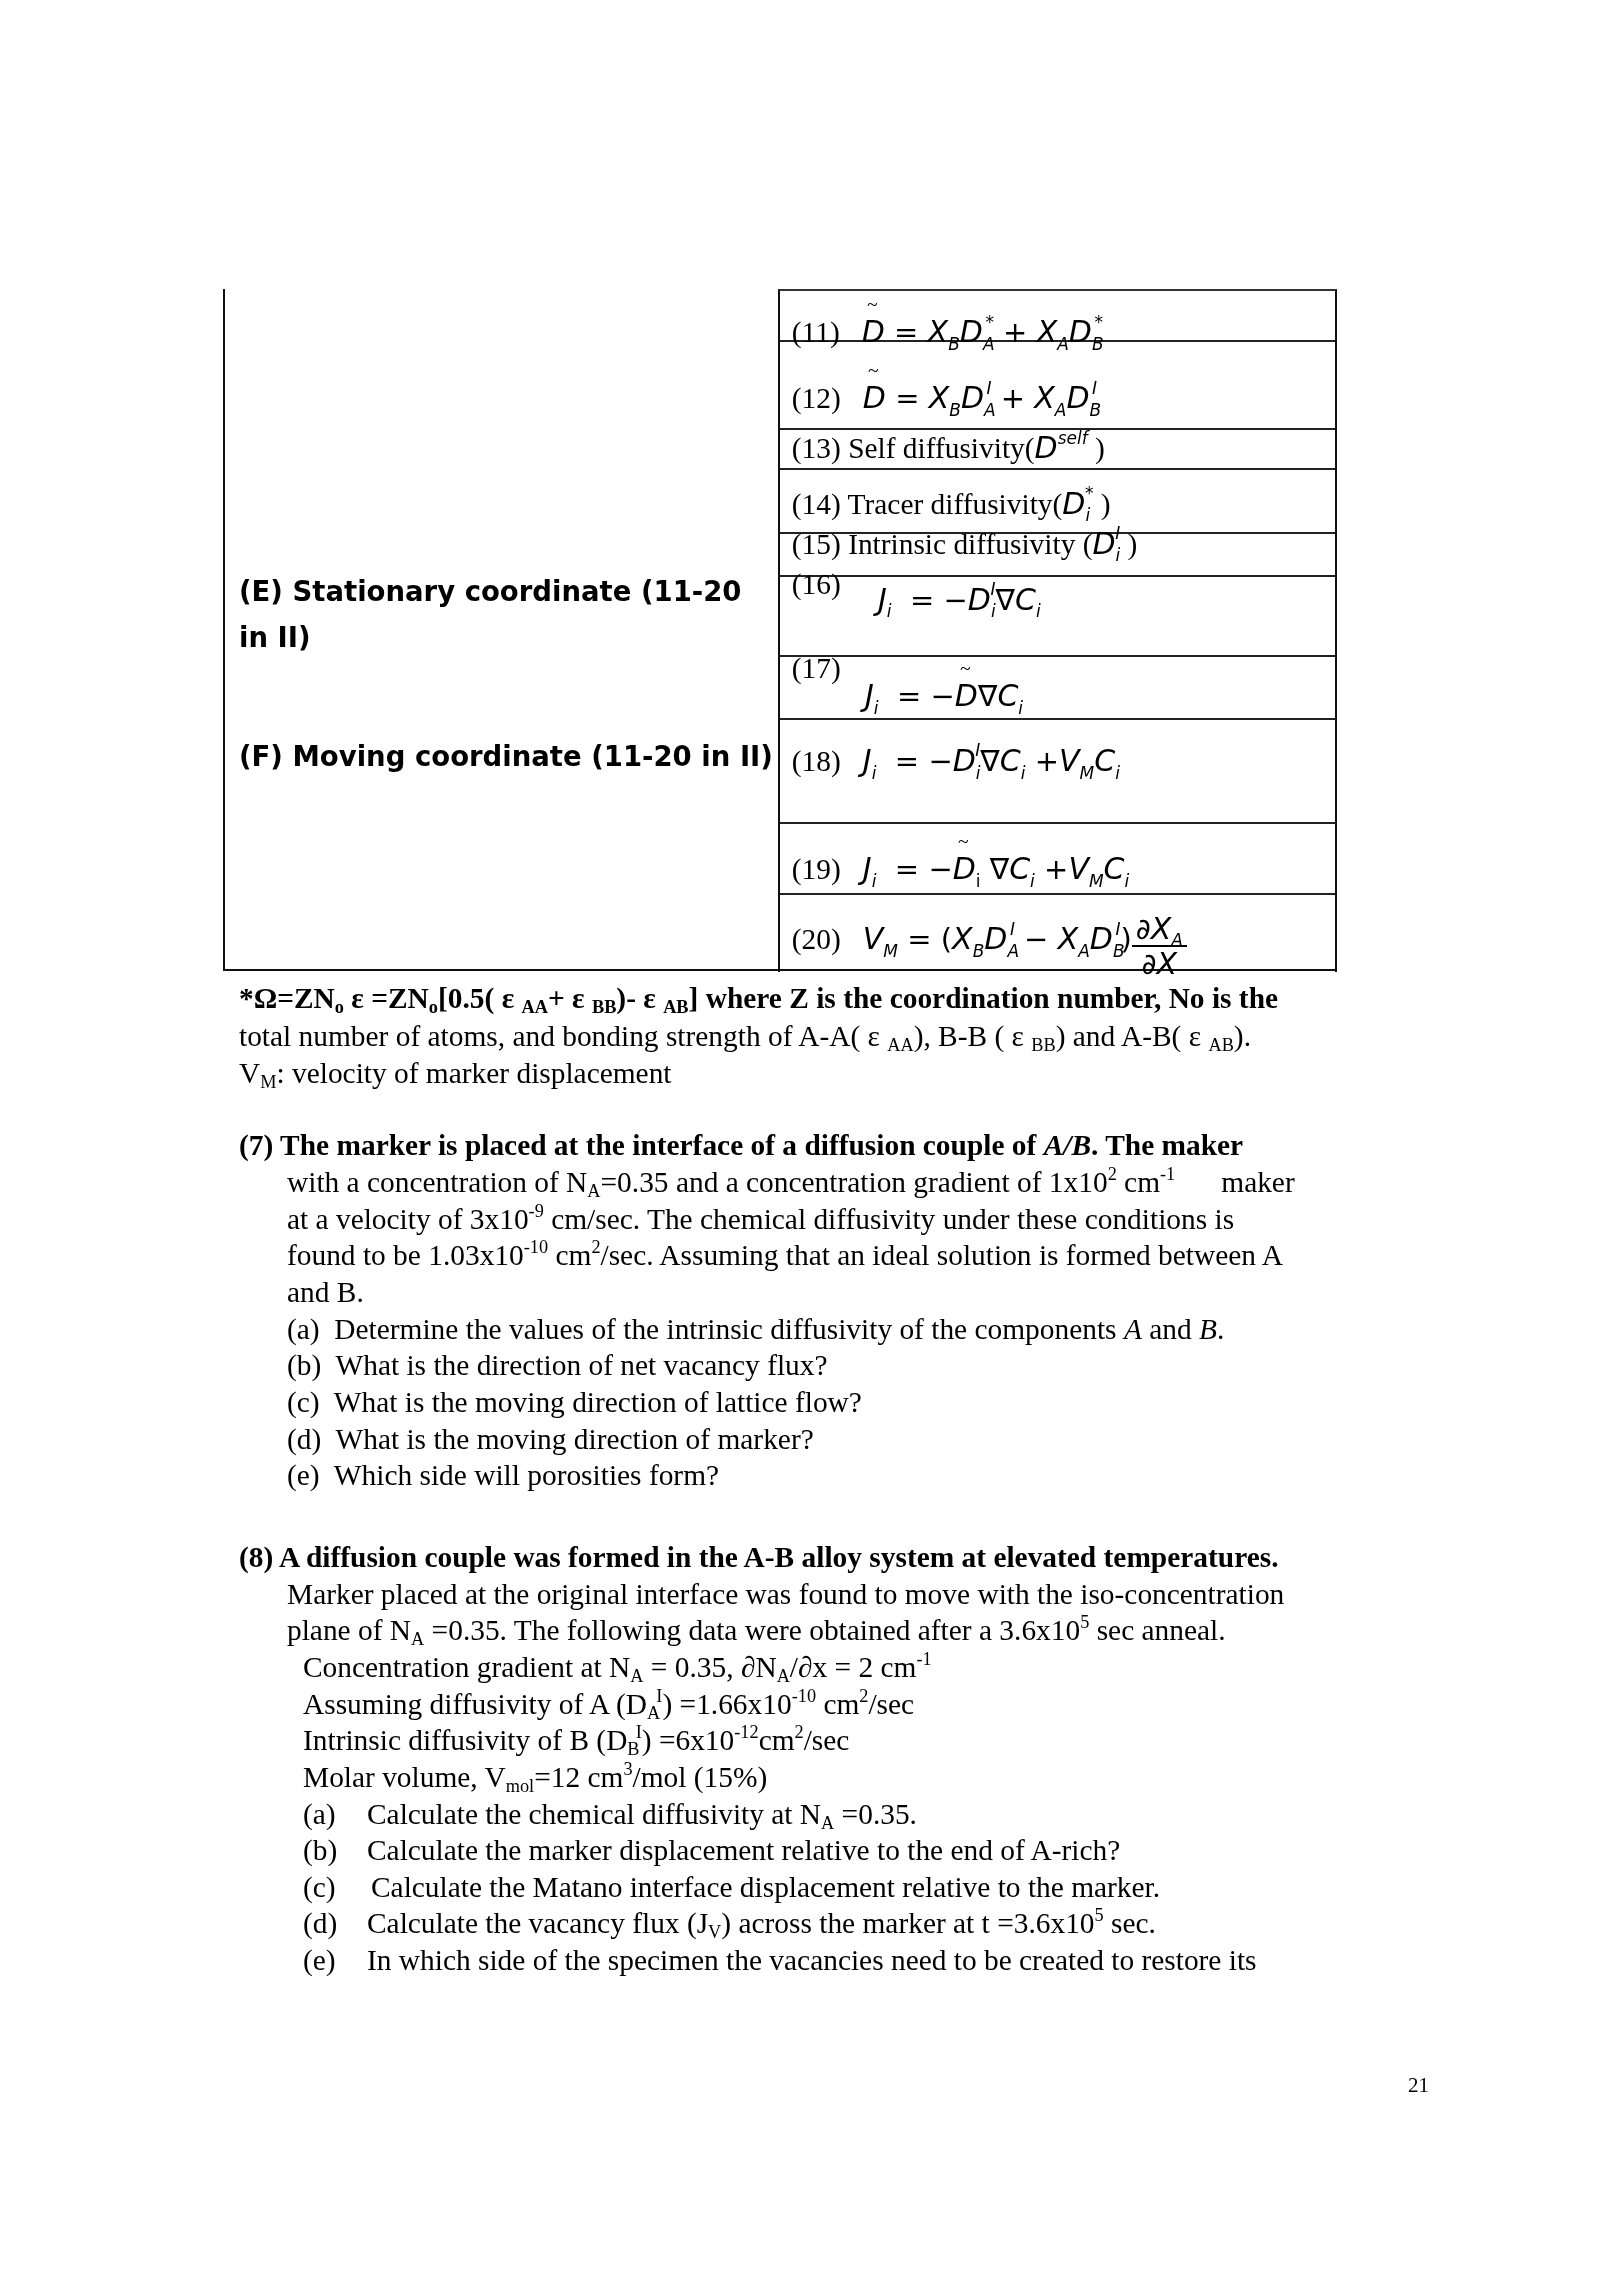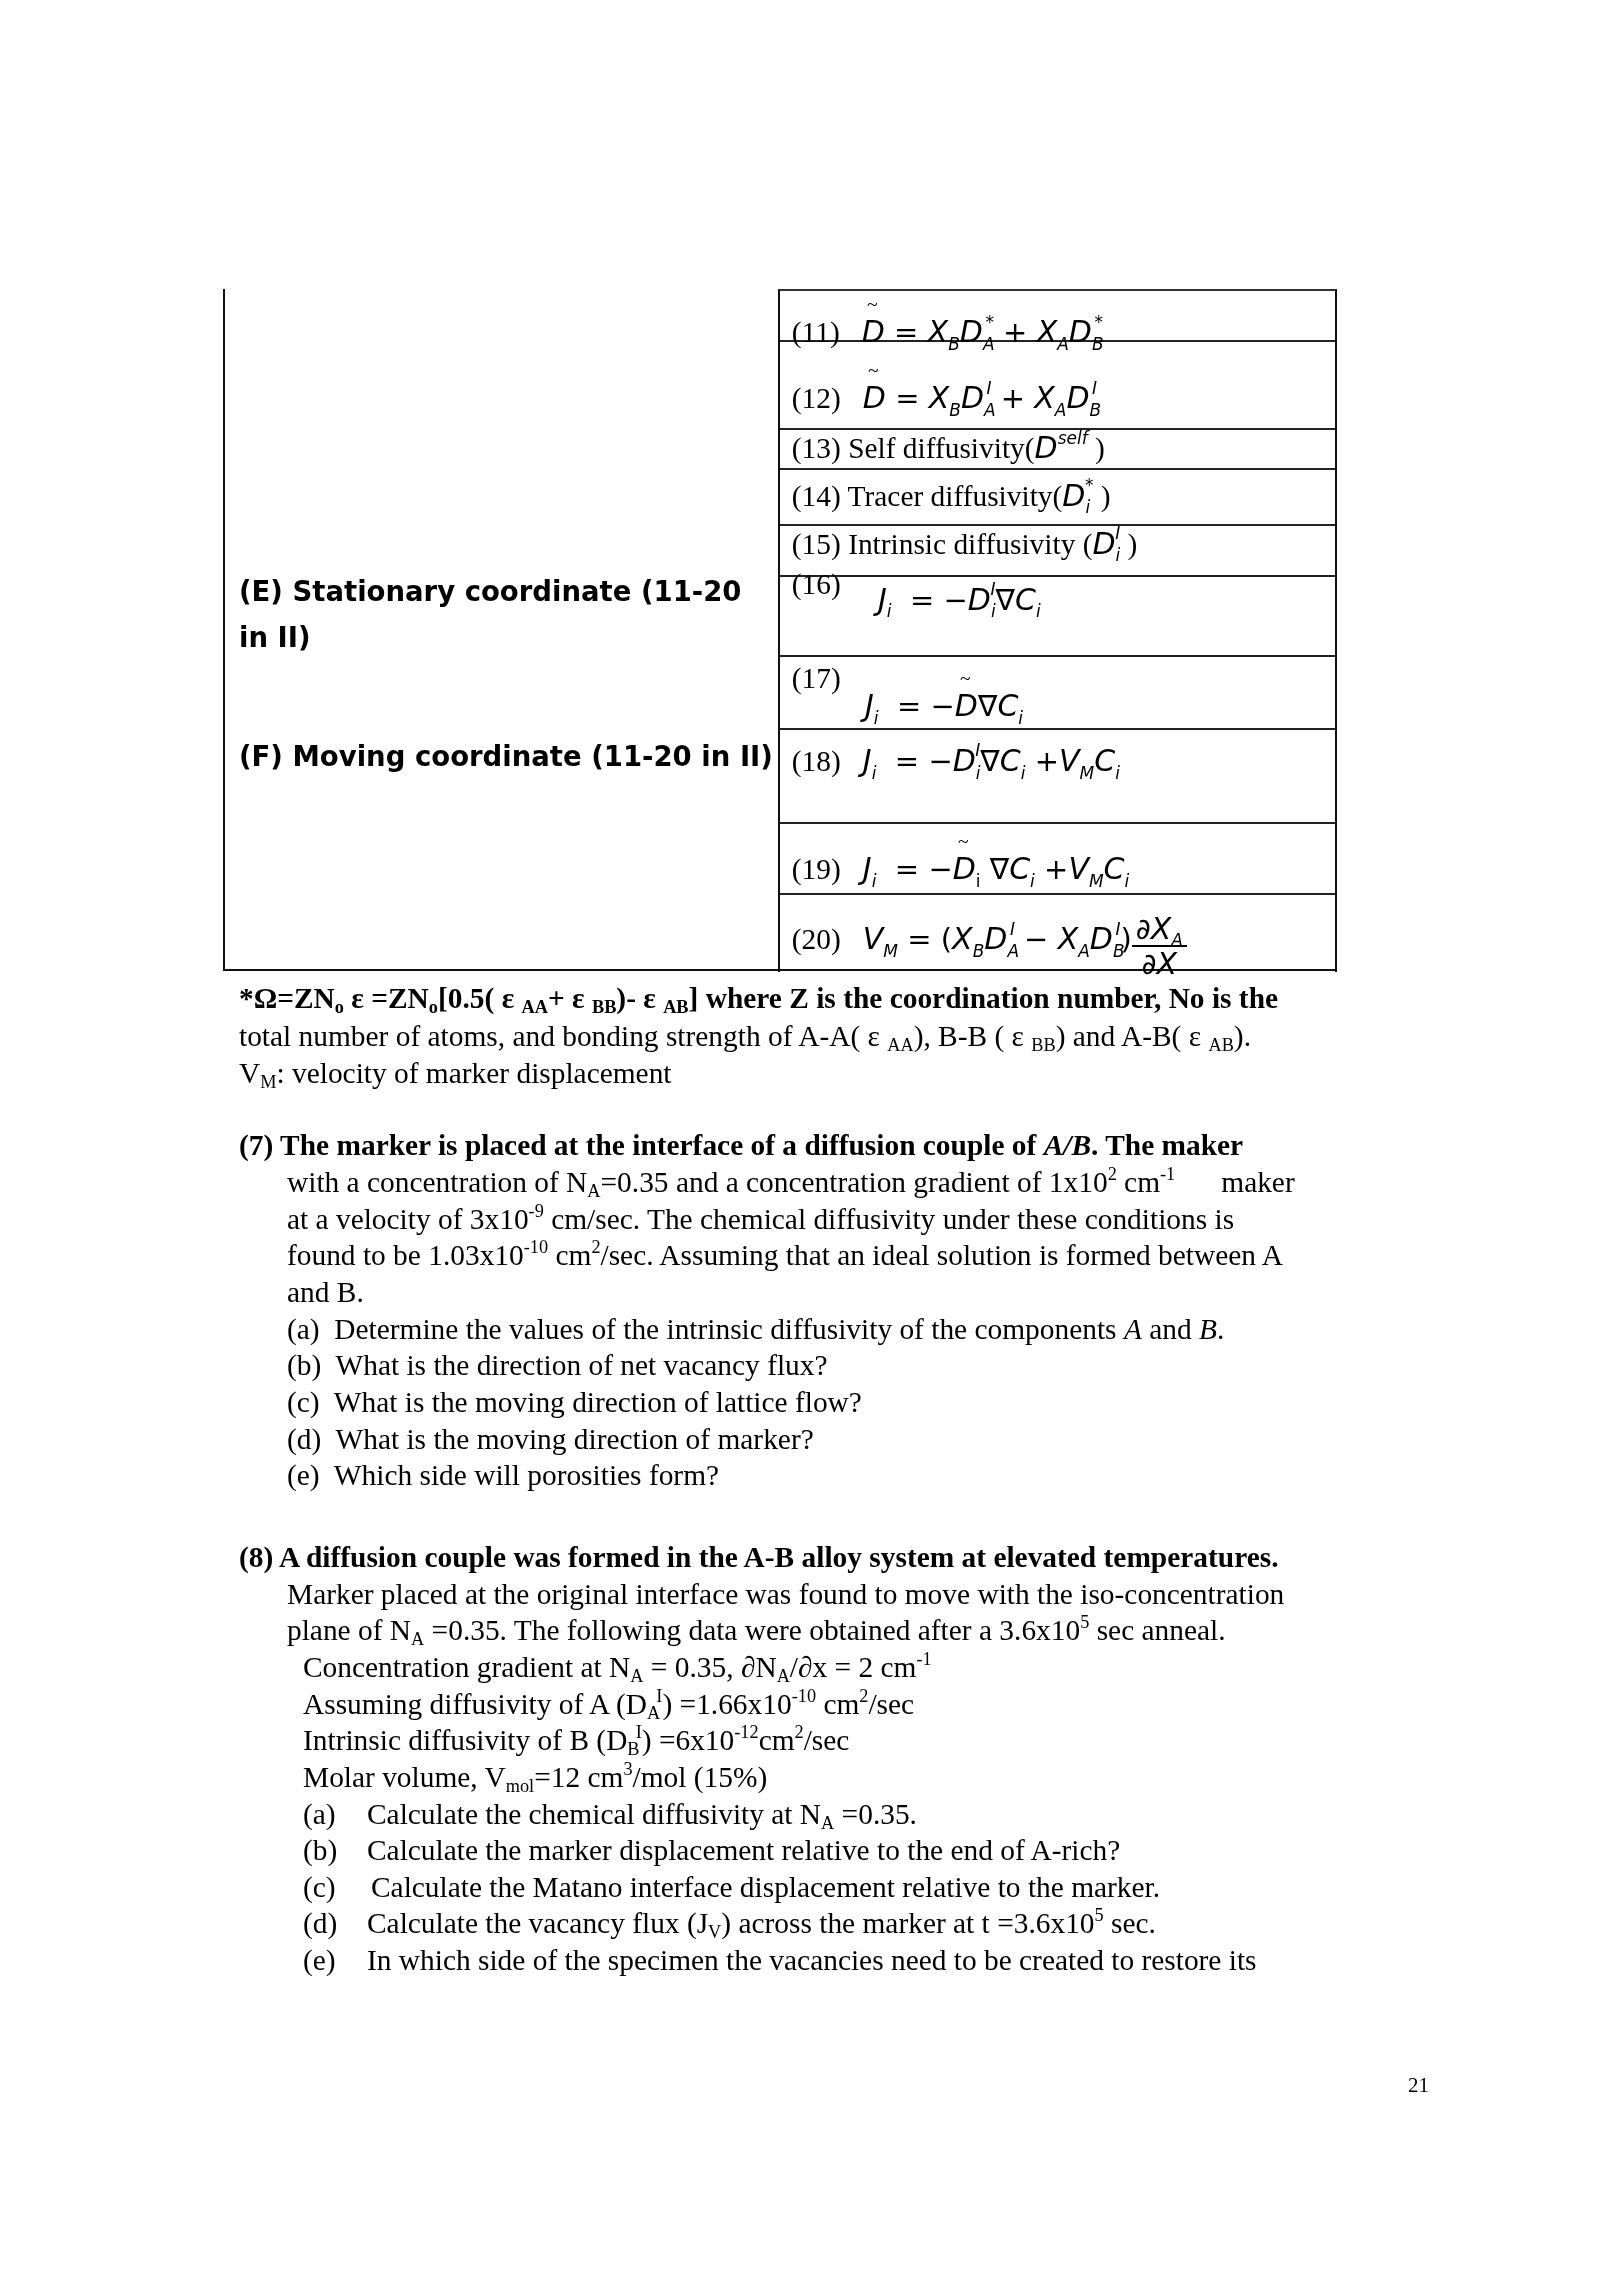--- a/index.html
+++ b/index.html
@@ -66,21 +66,21 @@
       </div>
     </div>
 
     <div class="row" style="top:133px; height:46px;">
       <div class="eqn" style="left:11.8px; top:9.2px;">
         <span class="num">(13)</span>
         <span>Self diffusivity(</span><span class="m">D</span><span class="sup">self</span><span> </span><span>)</span>
       </div>
     </div>
 
-    <div class="row" style="top:179px; height:56px;">
+    <div class="row" style="top:187px; height:56px;">
       <div class="eqn" style="left:11.8px; top:10.5px;">
         <span class="num">(14)</span>
         <span>Tracer diffusivity(</span><span class="m">D</span><span class="sub">i</span><span class="sup" style="margin-left:-5.2px;">*</span><span> </span><span>)</span>
       </div>
     </div>
 
     <div class="row" style="top:227px; height:59px;">
       <div class="eqn" style="left:11.8px; top:10.5px;">
         <span class="num">(15)</span>
         <span>Intrinsic diffusivity (</span><span class="m">D</span><span class="sub">i</span><span class="sup" style="margin-left:-5.2px;">I</span><span> </span><span>)</span>
@@ -89,21 +89,21 @@
 
     <div class="row" style="top:274px; height:92px;">
       <div class="eqn" style="left:11.8px; top:5.2px;">
         <span class="num">(16)</span>
       </div>
       <div class="eqn" style="left:98px; top:19.6px;">
         <span class="m">J</span><span class="sub">i</span><span class="mu"> &nbsp;= −</span><span class="m">D</span><span class="sub">i</span><span class="sup" style="margin-left:-5.2px;">I</span><span class="mu">∇</span><span class="m">C</span><span class="sub">i</span>
       </div>
     </div>
 
-    <div class="row" style="top:366px; height:73px;padding-left:25px;">
+    <div class="row" style="top:356px; height:73px;padding-left:25px;">
       <div class="eqn" style="left:11.8px; top:6.5px;">
         <span class="num">(17)</span>
       </div>
       <div class="eqn" style="left:85px; top:34px;">
         <span class="m">J</span><span class="sub">i</span><span class="mu"> &nbsp;= −</span><span class="m tilde">D</span><span class="mu">∇</span><span class="m">C</span><span class="sub">i</span>
       </div>
     </div>
 
     <div class="row" style="top:443px; height:90px;">
       <div class="eqn" style="left:11.8px; top:11.8px;">

